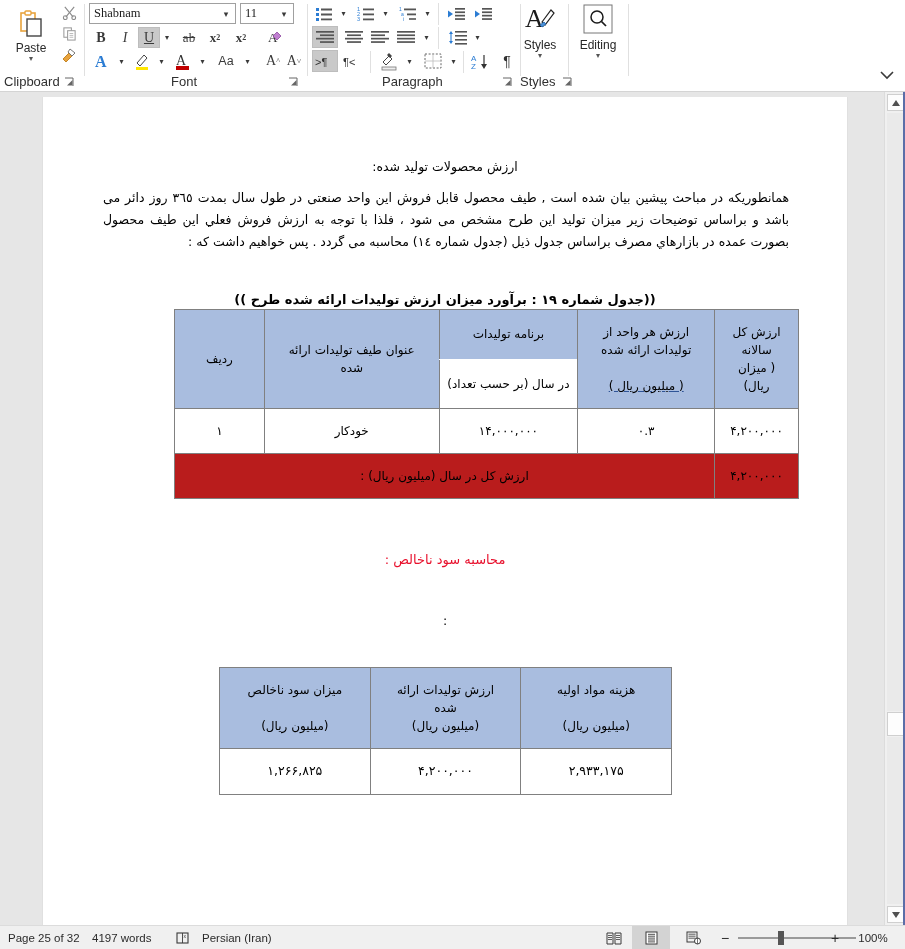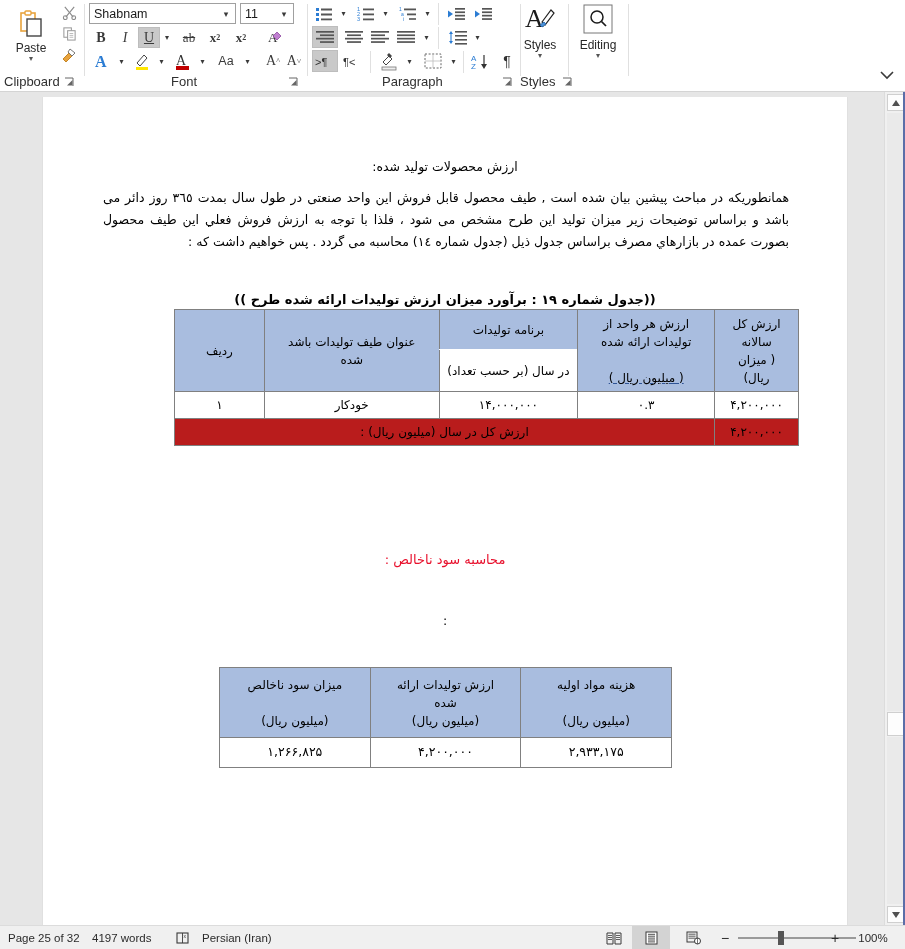--- a/index.html
+++ b/index.html
@@ -59,21 +59,21 @@
 
   
   #font-group { left: 85px; width: 222px; }
   .combo {
     position: absolute;
     border: 1px solid #a0a0a0; background: #fff;
     display: flex; align-items: center;
     font-size: 12.5px; color: #1a1a1a;
     padding-left: 4px;
   }
-  .combo .cv { flex: 1; overflow: hidden; white-space: nowrap; }
+  .combo .cv { flex: 1; overflow: hidden; white-space: nowrap; font-family: Liberation Serif, serif; }
   .combo .caret { width: 18px; text-align: center; color: #3a3a3a; font-size: 9px; }
 
   
   #paragraph-group { left: 308px; width: 212px; }
   
   #styles-group { left: 512px; width: 56px; }
   
   #editing-group { left: 570px; width: 58px; }
 
   .bigbtn {
@@ -127,21 +127,21 @@
   table.wtable {
     border-collapse: collapse;
     direction: rtl;
     font-size: 12px;
     color: #000;
   }
   table.wtable td, table.wtable th {
     border: 1px solid #808080;
     text-align: center;
     vertical-align: middle;
-    padding: 4px 3px;
+    padding: 13px 3px;
     font-weight: normal;
     line-height: 1.5;
   }
   table.wtable th { background: #a9bddf; }
   .green-row td { background: #b91c1c; }
 
   #table1-wrap { position: absolute; left: 131px; top: 212px; width: 625px; }
   #table2-wrap { position: absolute; left: 176px; top: 570px; width: 453px; }
 
   .t1-c1 { width: 84px; }   
@@ -587,21 +587,21 @@
               </th>
               <th rowspan="2">
                 <span>ارزش هر واحد از</span><br>
                 <span>تولیدات  ارائه شده</span><br><br>
                 <span class="underline-blue">( میلیون ریال )</span>
               </th>
               <th style="height:40px; border-bottom:1px solid #ffffff;">
                 <span>برنامه تولیدات</span>
               </th>
               <th rowspan="2">
-                <span>عنوان طیف تولیدات  باشد</span><br>
+                <span>عنوان طیف تولیدات  ارائه</span><br>
                 <span>شده</span>
               </th>
               <th rowspan="2">
                 <span>ردیف</span>
               </th>
             </tr>
             <tr>
               <td class="sub" style="height:42px; border-top:none;">
                 <span>در سال (بر حسب تعداد)</span>
               </td>

